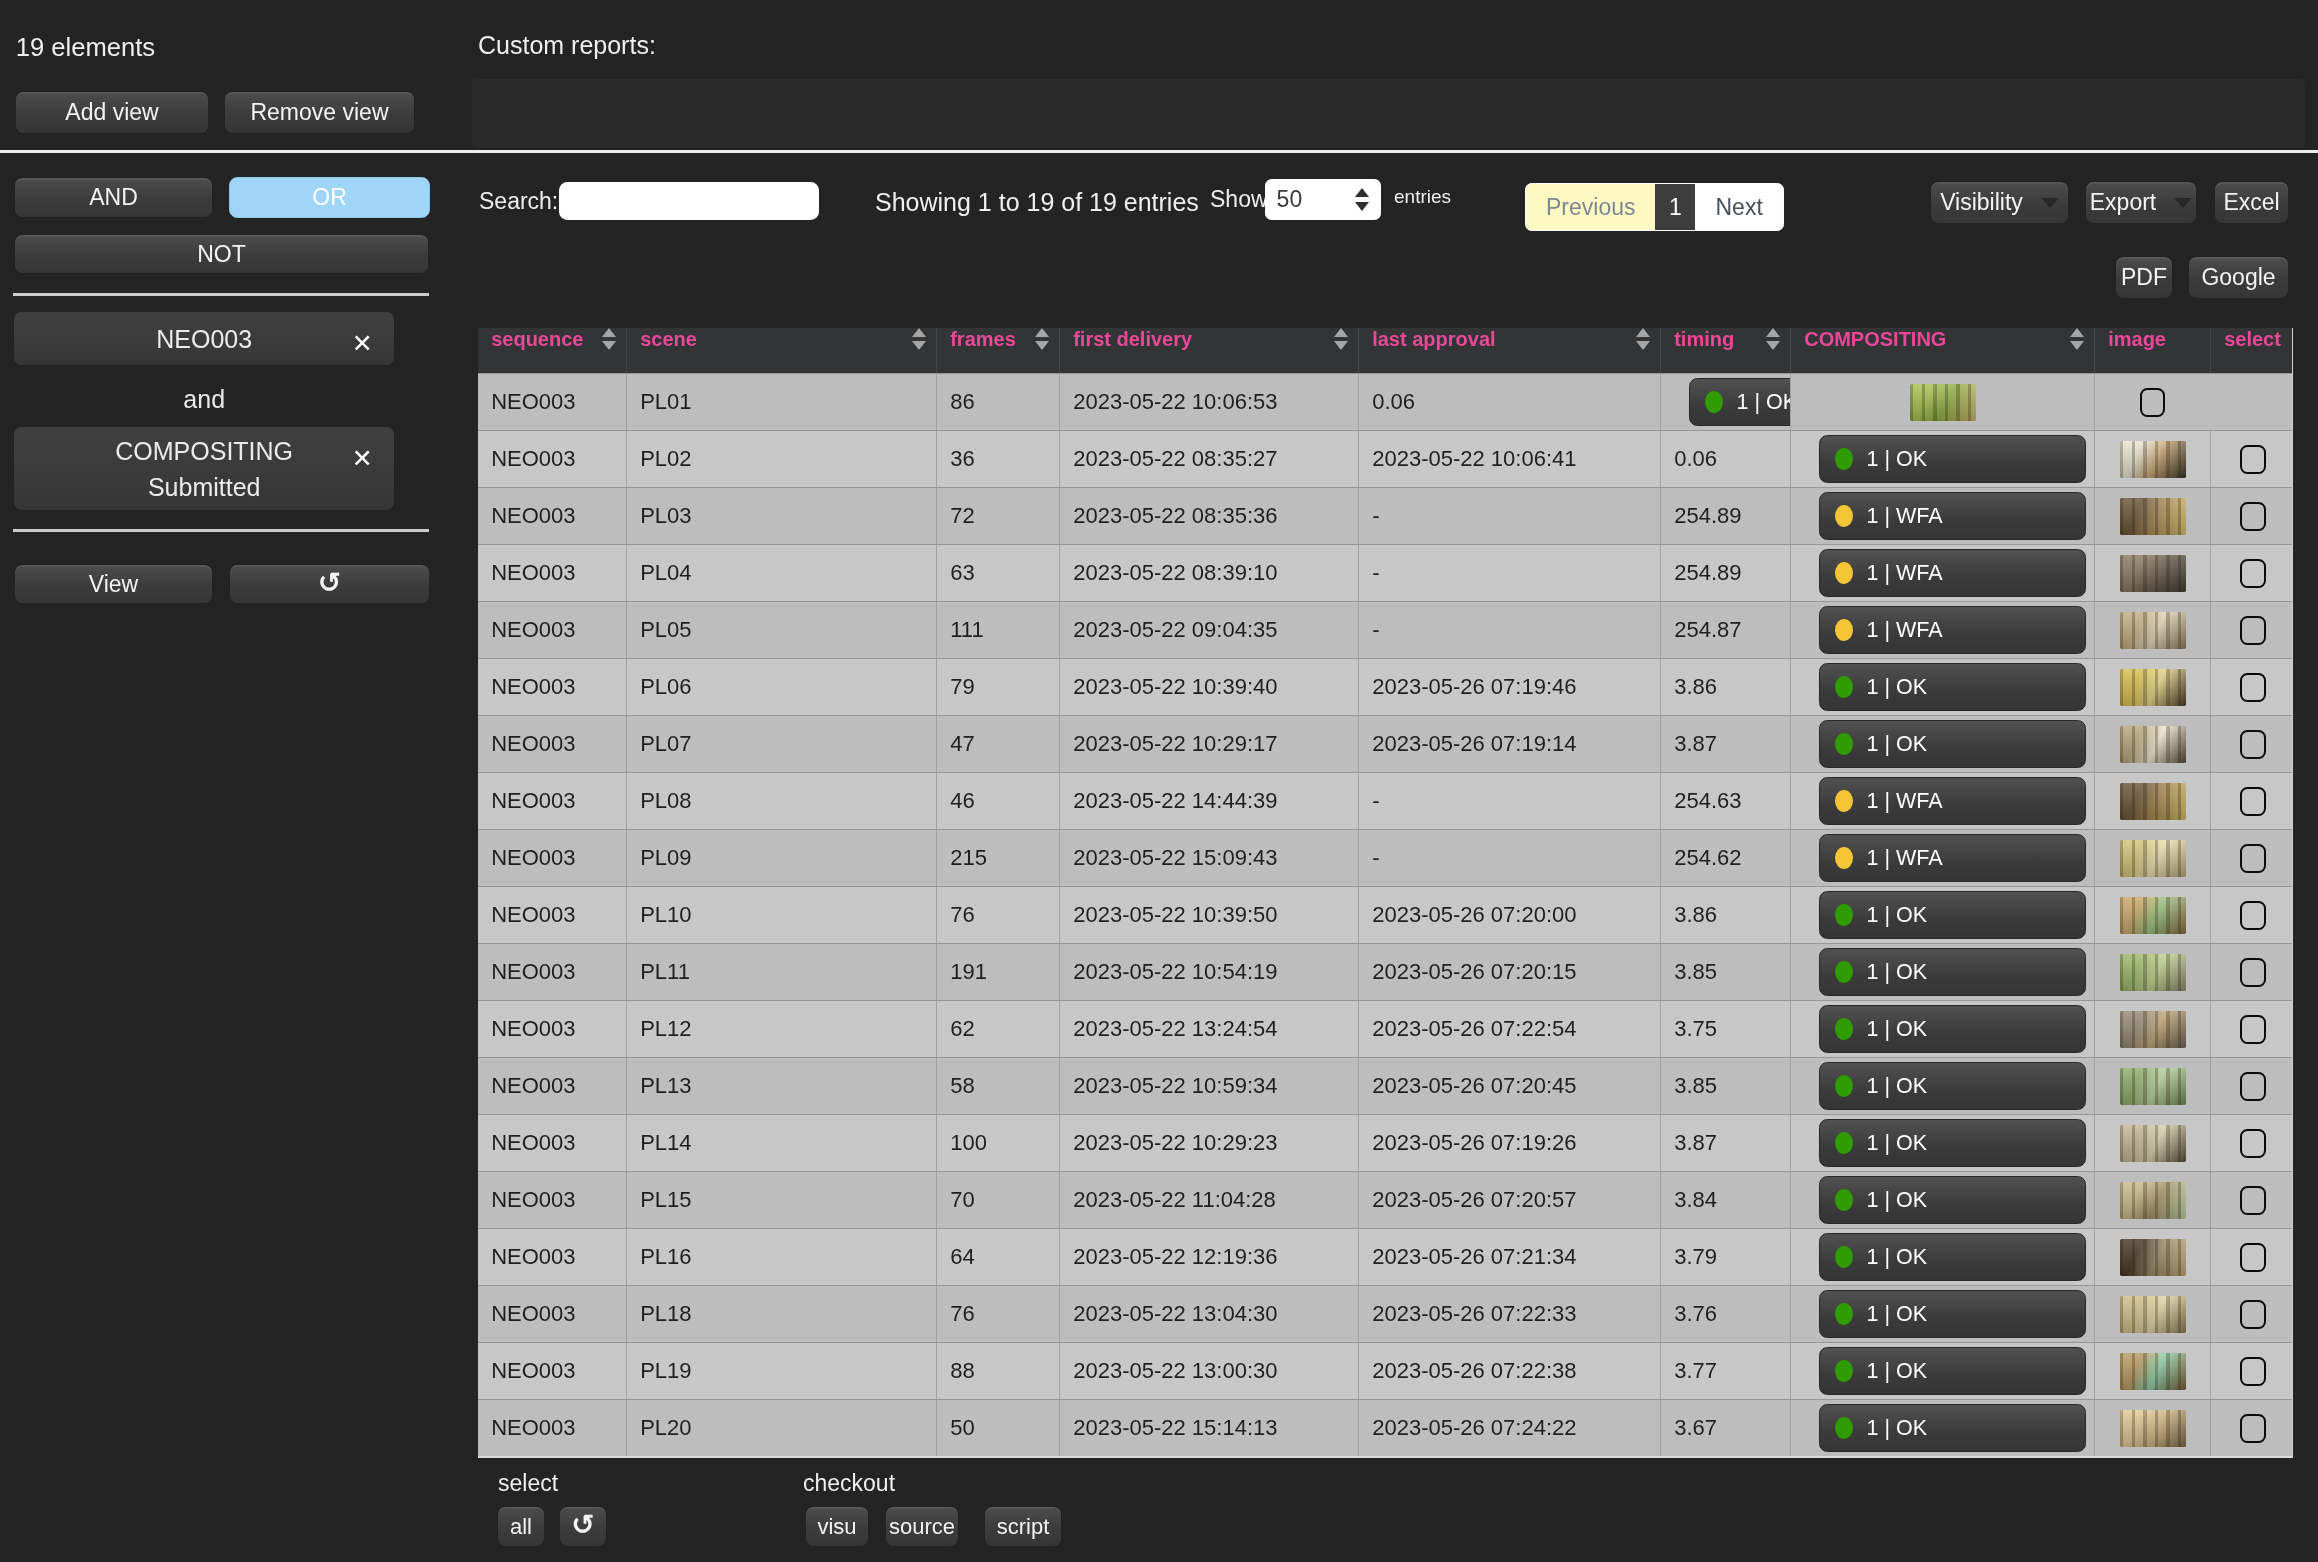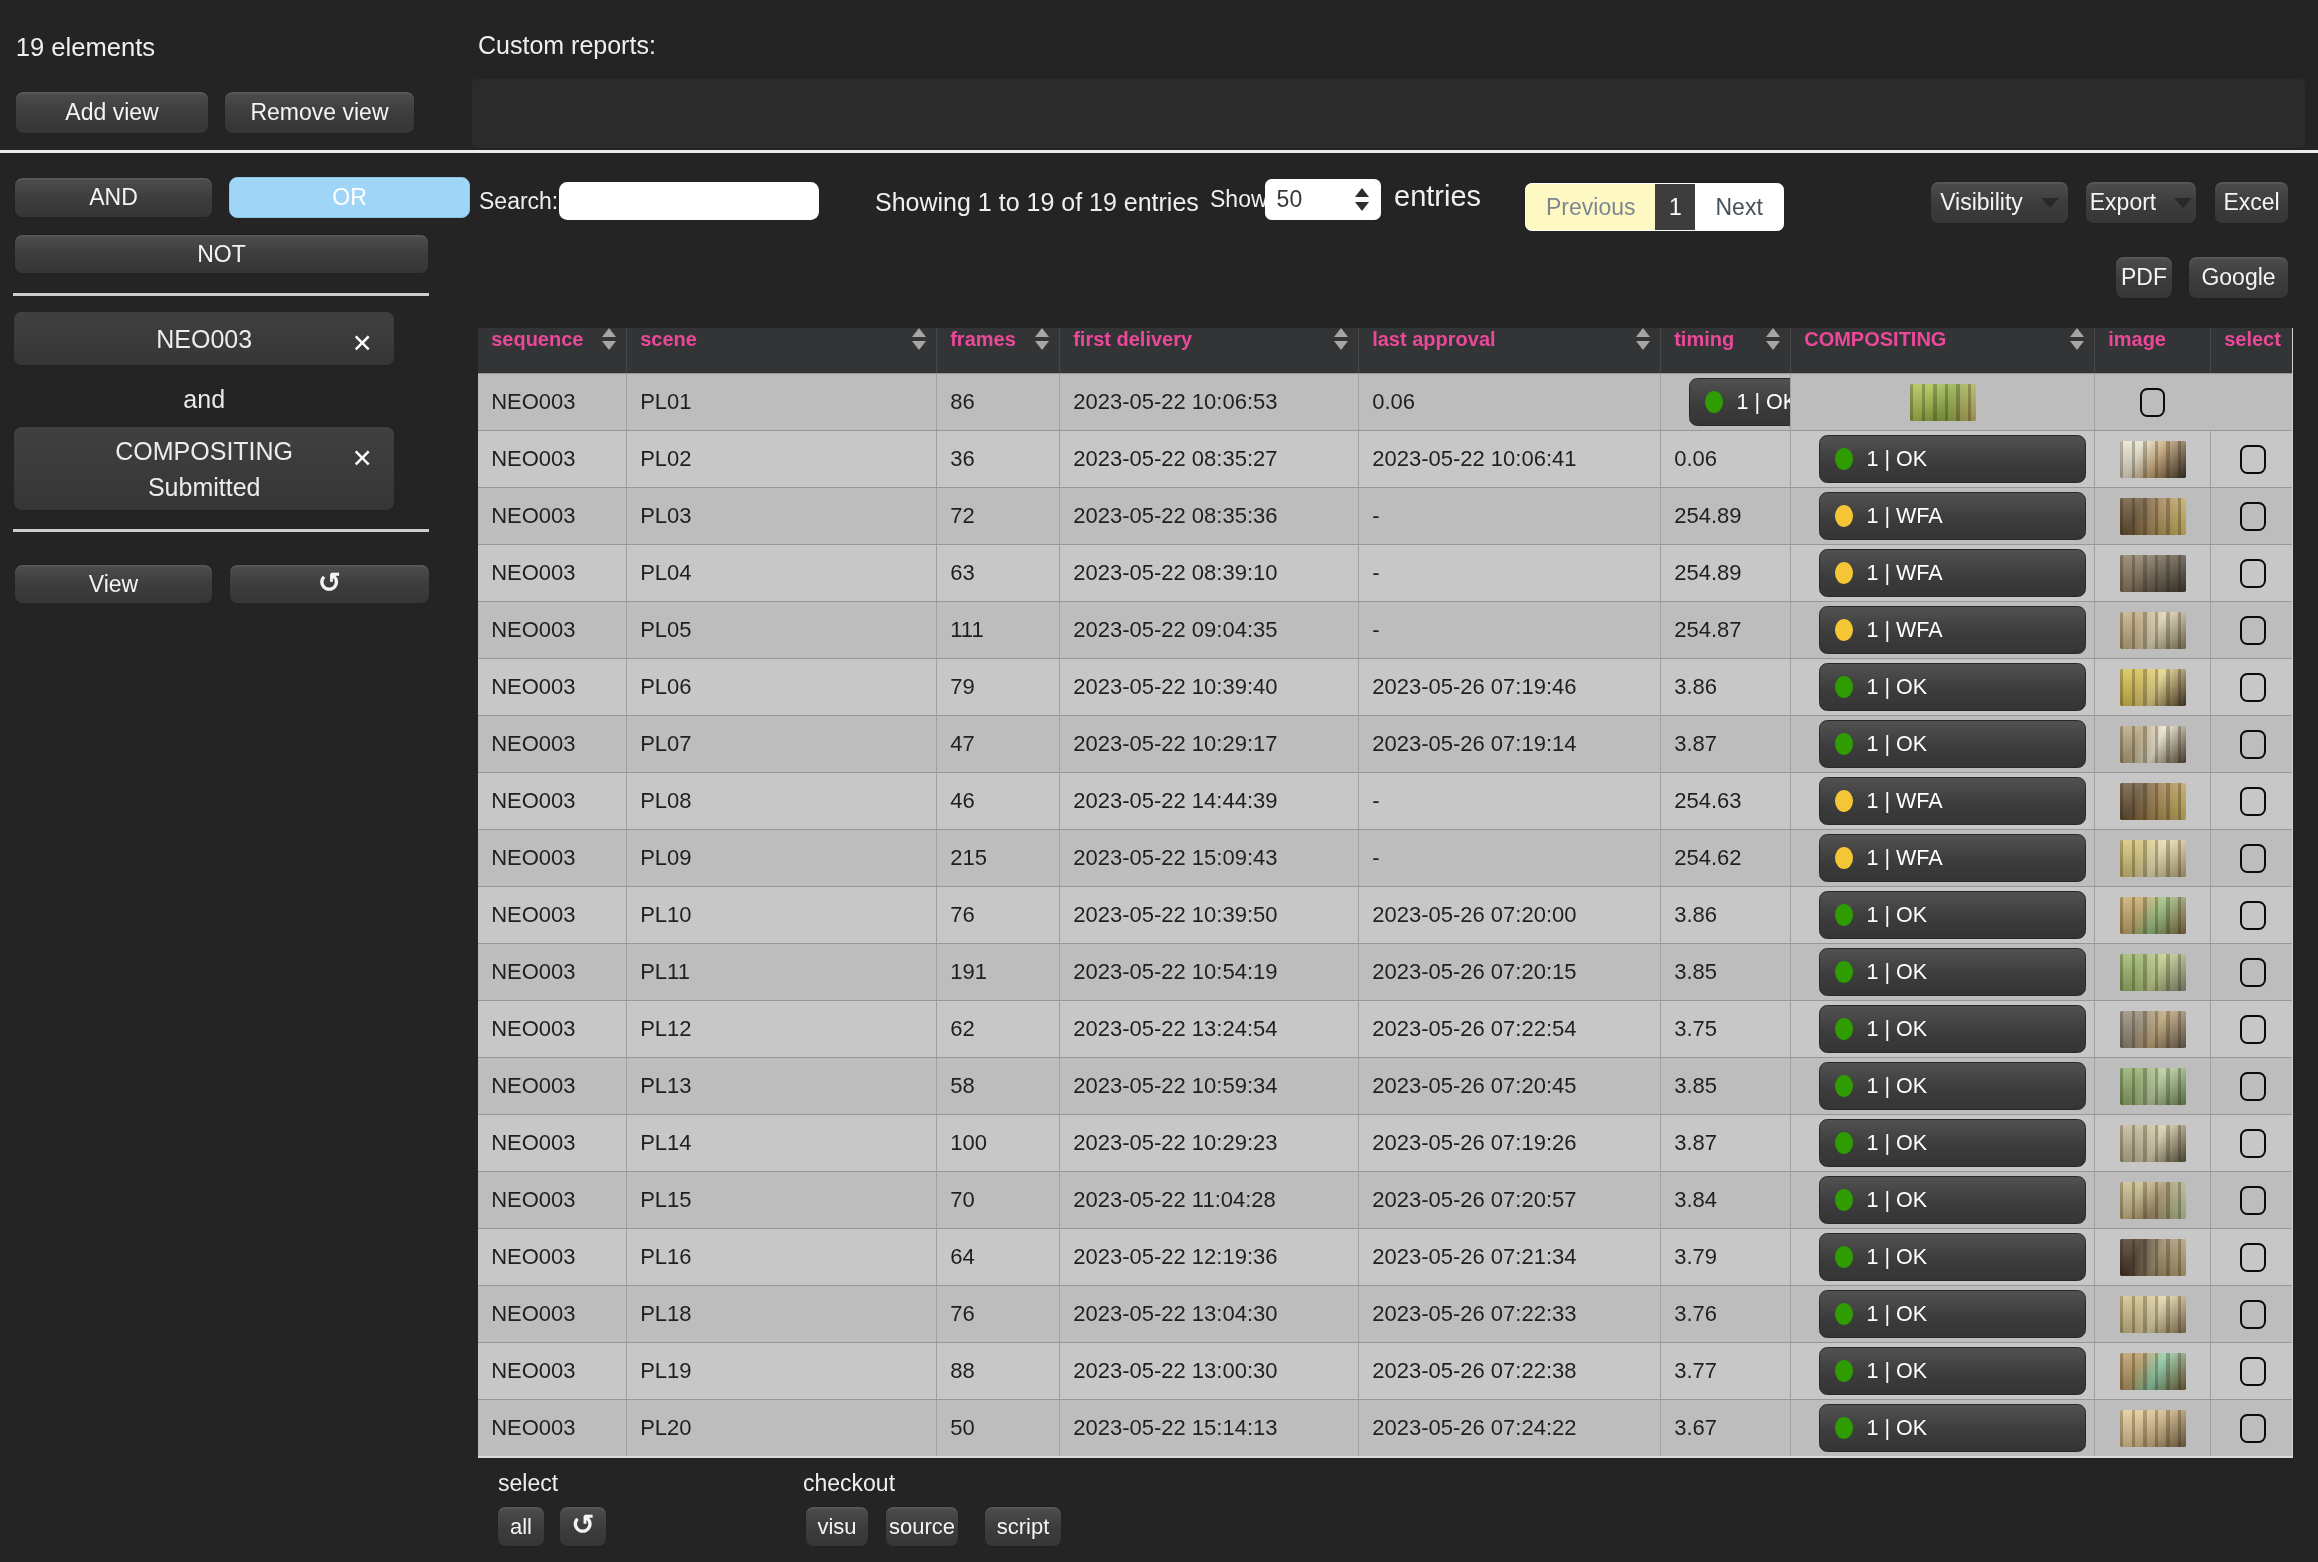--- a/index.html
+++ b/index.html
@@ -102,21 +102,21 @@
 <div class="abs label" style="left:478px;top:31px;">Custom reports:</div>
 
 <div class="abs" id="custom-reports-panel" style="left:472px;top:79px;width:1833px;height:69px;"></div>
 
 <div class="abs btn" style="left:15px;top:91px;width:194px;height:43px;">Add view</div>
 <div class="abs btn" style="left:224px;top:91px;width:191px;height:43px;">Remove view</div>
 
 <div class="abs divider-h" style="left:0;top:150px;width:2319px;height:2.5px;"></div>
 
 <div class="abs btn" style="left:14px;top:177px;width:199px;height:41px;">AND</div>
-<div class="abs btn" id="or-button" style="left: 229px; top: 177px; width: 241px; height: 41px; color: rgb(255, 255, 255); border-color: rgb(140, 195, 232); background: rgb(159, 213, 246);">OR</div>
+<div class="abs btn" id="or-button" style="left: 229px; top: 177px; width: 201px; height: 41px; color: rgb(255, 255, 255); border-color: rgb(140, 195, 232); background: rgb(159, 213, 246);">OR</div>
 <div class="abs btn" style="left:14px;top:234px;width:415px;height:40px;">NOT</div>
 
 <div class="abs divider-side" style="left:13.2px;top:293px;width:416px;height:2.5px;"></div>
 
 <div class="abs chip" style="left:13.2px;top:311px;width:382px;height:55px;">
   <span>NEO003</span>
   <span class="chip-close">✕</span>
 </div>
 
 <div class="abs" id="conjunction" style="left:13.2px;top:385px;width:382px;text-align:center;">and</div>
@@ -140,21 +140,21 @@
 <div class="abs label" style="left:861px;top:188px;margin-left:14px;">Showing 1 to 19 of 19 entries</div>
 
 <div class="abs label" style="left:1210px;top:186px;font-size:23px;">Show</div>
 <div class="abs page-size" style="left:1265px;top:179px;width:116px;height:41px;">
   <span>50</span>
   <span class="spin">
       <i class="up"></i>
       <i class="dn"></i>
     </span>
 </div>
-<div class="abs label" style="left:1394px;top:180px;font-size:29px;">entries</div>
+<div class="abs label" style="left:1394px;top:186px;font-size:19px;">entries</div>
 
 <div class="abs pager" style="left:1525px;top:183px;height:48px;">
   <span class="pg-prev">Previous</span>
   <span class="pg-cur">1</span>
   <span class="pg-next">Next</span>
 </div>
 
 <div class="abs btn" style="left:1930px;top:181px;width:139px;height:43px;">
   <span>Visibility</span>
   <span class="caret"></span>

